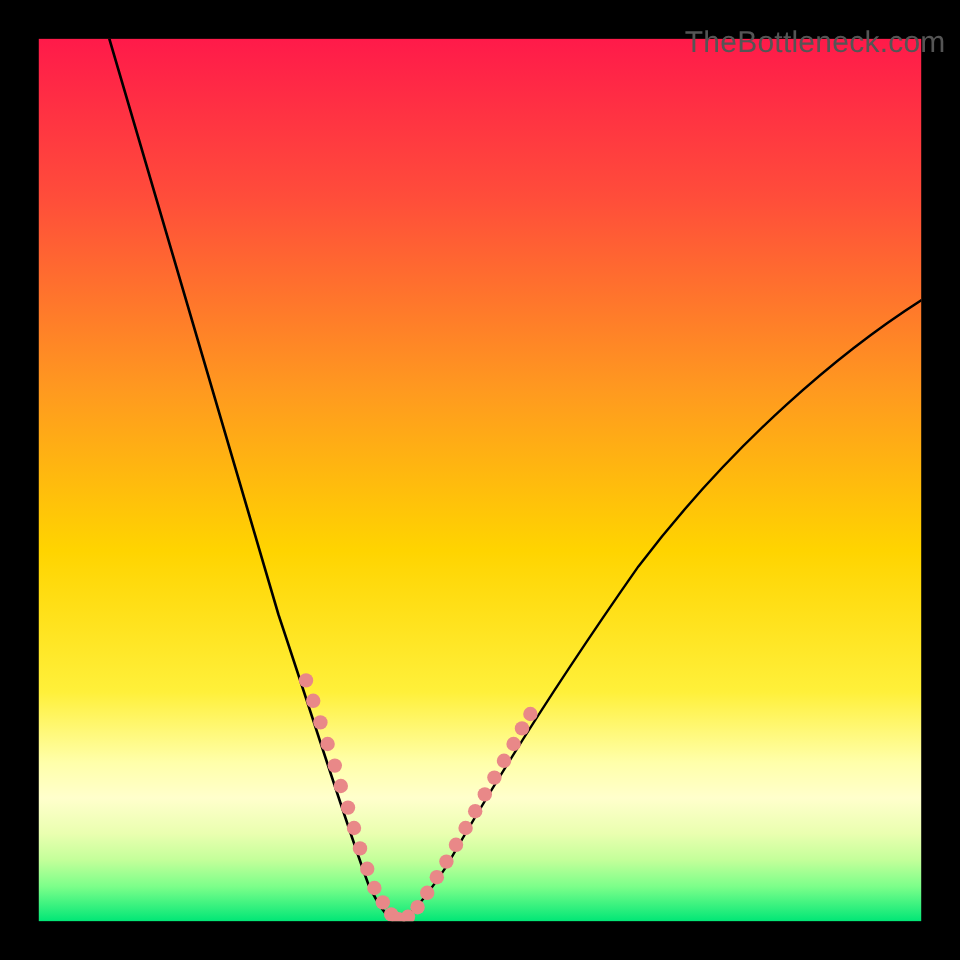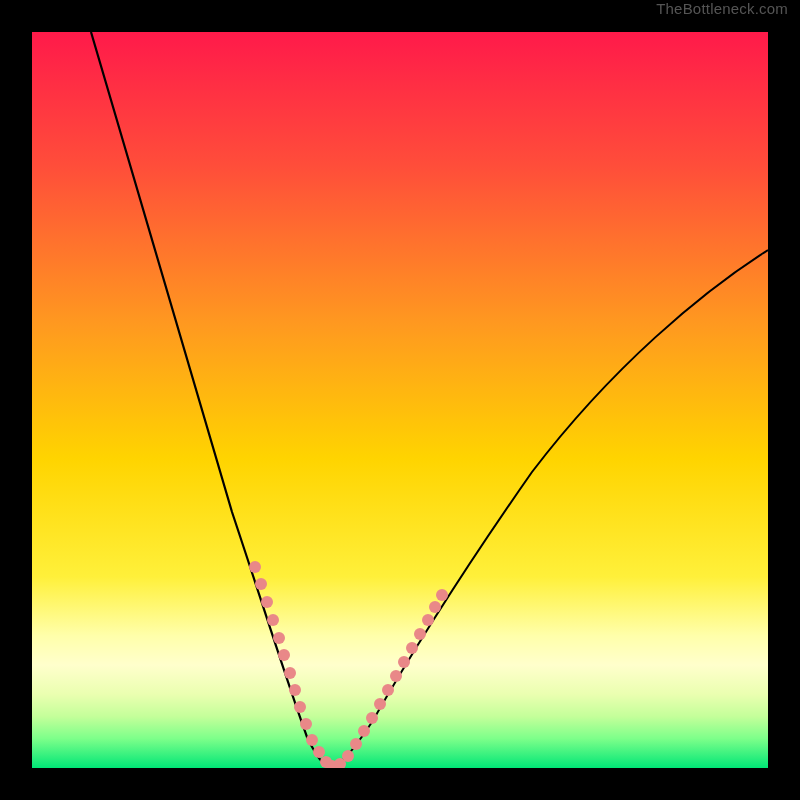--- a/index.html
+++ b/index.html
@@ -34,24 +34,24 @@
     height: 100%;
   }
   .curve {
     position: absolute;
     inset: 0;
     width: 100%;
     height: 100%;
   }
   .watermark {
     position: absolute;
-    top: 0;
+    top: 21px;
     right: 12px;
     color: #555;
-    font-size: 15px;
+    font-size: 25px;
     font-weight: 500;
     letter-spacing: 0.2px;
   }
 </style>
 </head>
 <body>
 
 <div class="frame">
 
   <div class="plot-area">

